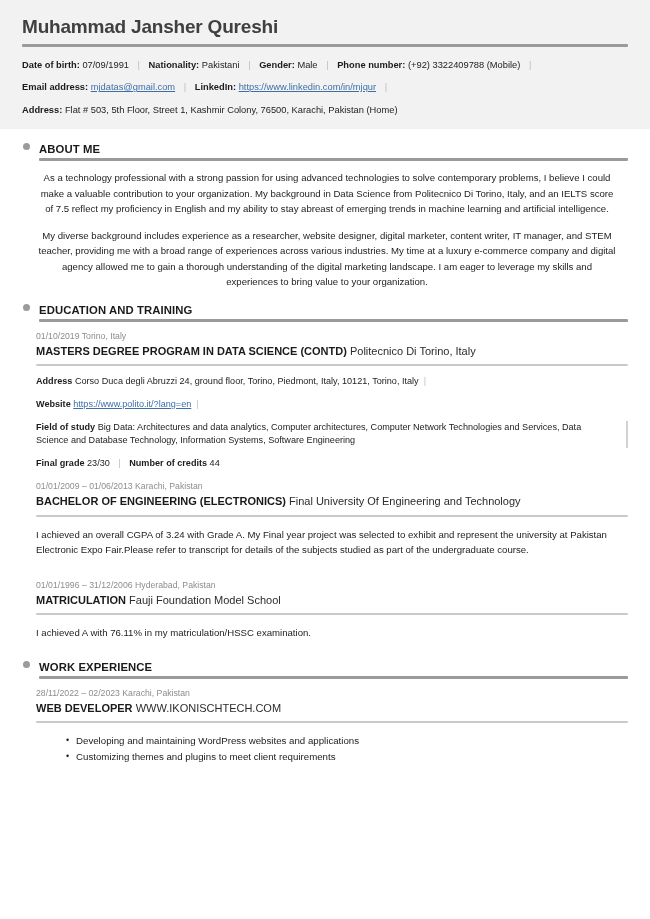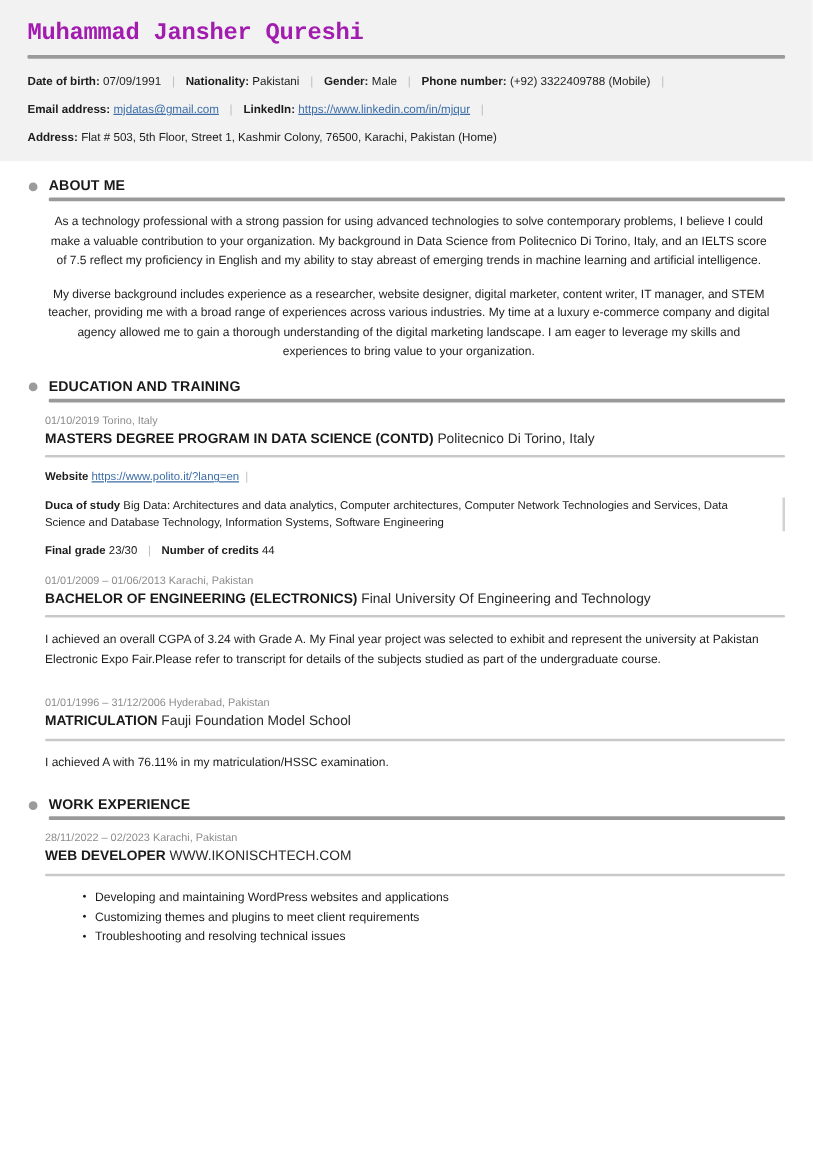--- a/index.html
+++ b/index.html
@@ -24,25 +24,24 @@
 
   
   .header-band {
     background: #f2f2f2;
     padding: 16px 22px 10px 22px;
     box-sizing: border-box;
   }
   .full-name {
     font-size: 19px;
     font-weight: bold;
-    color: #a21caf;
+    color: #404040;
     letter-spacing: -0.2px;
     margin: 0 0 6px 0;
     line-height: 1.15;
-    font-family: Liberation Mono, monospace;
   }
   .name-rule {
     height: 3px;
     background: #9a9a9a;
     border-radius: 1px;
     margin: 0 0 11px 0;
   }
   .contact-line {
     font-size: 9.3px;
     line-height: 1.55;
@@ -67,21 +66,20 @@
   .body-area {
     padding: 0 22px 0 22px;
     box-sizing: border-box;
   }
 
   .section {
     margin-top: 14px;
   }
   .section-head {
     display: flex;
-    align-items: center;
     gap: 9px;
     margin-bottom: 3px;
   }
   .sec-bullet {
     width: 7px;
     height: 7px;
     border-radius: 50%;
     background: #9b9b9b;
     flex: 0 0 auto;
     margin-left: 1px;
@@ -239,28 +237,32 @@
       <div class="sec-rule"></div>
 
       <div class="entry" style="margin-top:3px;">
         <div class="entry-date">01/10/2019 Torino, Italy</div>
         <div class="entry-title">
           <b>MASTERS DEGREE PROGRAM IN DATA SCIENCE (CONTD)</b>
           <span class="org">Politecnico Di Torino, Italy</span>
         </div>
         <div class="entry-rule"></div>
 
+        <div class="detail">
+          <b>Address</b>
+          <span>Corso Duca degli Abruzzi 24, ground floor, Torino, Piedmont, Italy, 10121, Torino, Italy</span><span class="vsep">|</span>
+        </div>
 
         <div class="detail">
           <b>Website</b>
           <a class="link" href="#">https://www.polito.it/?lang=en</a><span class="vsep">|</span>
         </div>
 
         <div class="detail detail-tall" style="padding-right:10px;">
-          <b>Duca of study</b>
+          <b>Field of study</b>
           <span>Big Data: Architectures and data analytics, Computer architectures, Computer Network Technologies and Services, Data Science and Database Technology, Information Systems, Software Engineering</span>
         </div>
 
         <div class="detail">
           <b>Final grade</b>
           <span>23/30</span>
           <span class="sep">|</span>
           <b>Number of credits</b>
           <span>44</span>
         </div>
@@ -298,19 +300,18 @@
       <div class="entry" style="margin-top:3px;">
         <div class="entry-date">28/11/2022 – 02/2023 Karachi, Pakistan</div>
         <div class="entry-title">
           <b>WEB DEVELOPER</b>
           <span class="org">WWW.IKONISCHTECH.COM</span>
         </div>
         <div class="entry-rule"></div>
         <ul class="bullets">
           <li>Developing and maintaining WordPress websites and applications</li>
           <li>Customizing themes and plugins to meet client requirements</li>
-          <li>Troubleshooting and resolving technical issues</li>
         </ul>
       </div>
     </div>
 
   </div>
 </div>
 
 </body></html>

